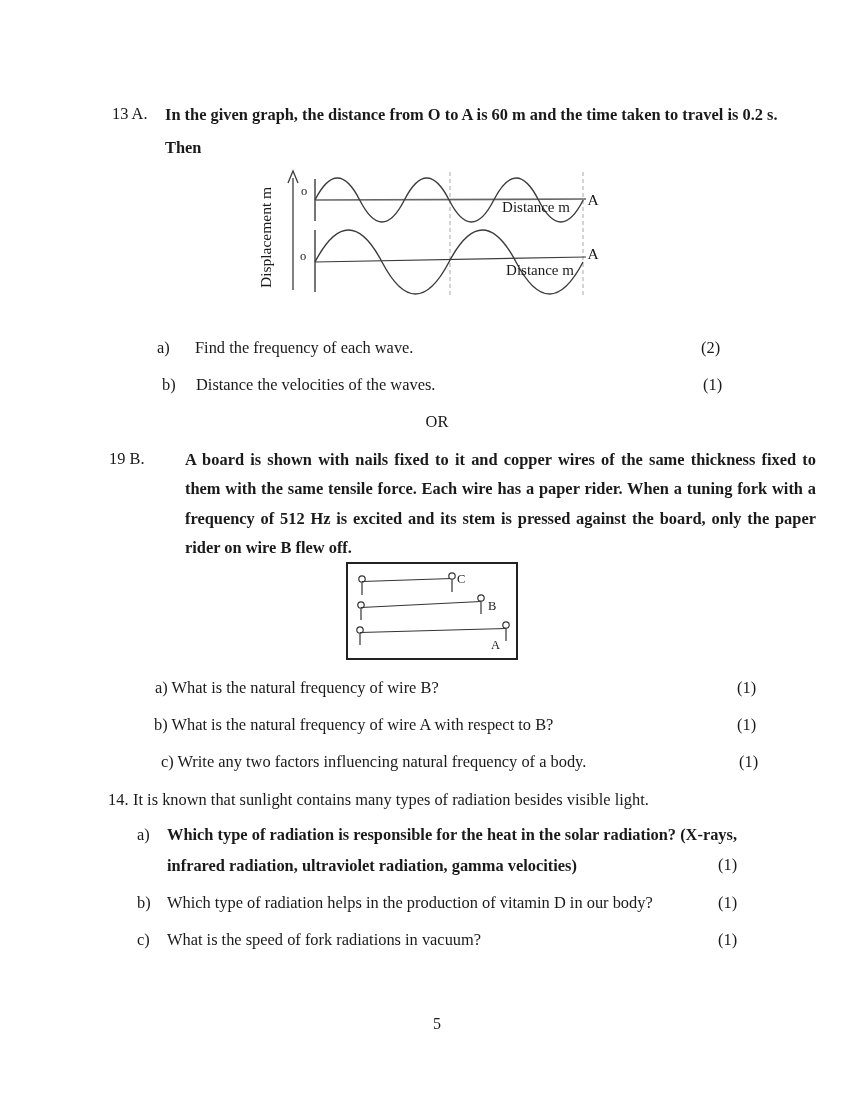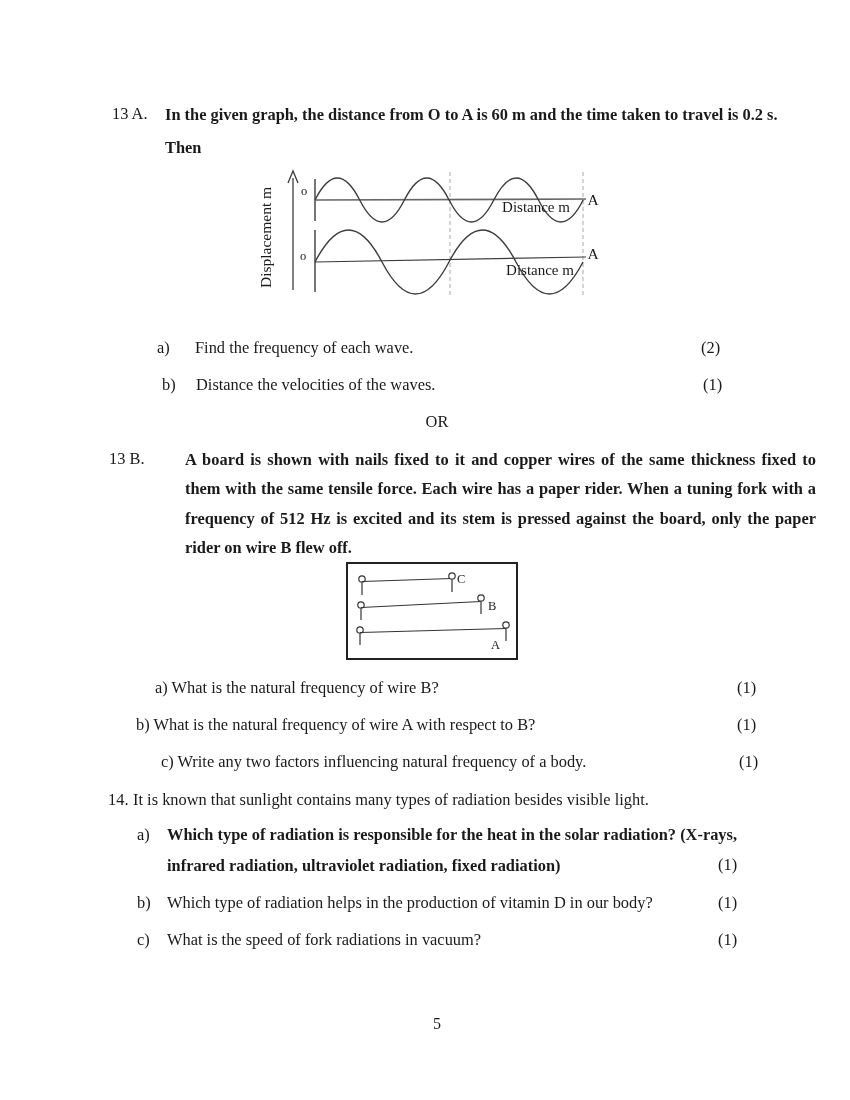--- a/index.html
+++ b/index.html
@@ -61,21 +61,21 @@
     <span class="t" style="left:162px">b)</span>
     <span class="t" style="left:196px">Distance the velocities of the waves.</span>
     <span class="marks" style="left:703px">(1)</span>
   </div>
 
   <div class="row" style="top:414px">
     <span class="t" style="left:0; width:874px; text-align:center; white-space:nowrap; position:absolute">OR</span>
   </div>
 
   <div class="row" style="top:445px">
-    <span class="qnum" style="left:109px; top:6px">13 B.</span>
+    <span class="qnum" style="left:109px; top:6px">19 B.</span>
     <div class="wrap just" style="left:137px; width:631px; line-height:29.3px">A board is shown with nails fixed to it and copper wires of the same thickness fixed to them with the same tensile force. Each wire has a paper rider. When a tuning fork with a frequency of 512 Hz is excited and its stem is pressed against the board, only the paper rider on wire B flew off.</div>
   </div>
 
   <svg width="176" height="102" viewBox="0 0 176 102" style="position:absolute; left:344px; top:560px">
     <rect x="3" y="3" width="170" height="96" fill="none" stroke="#222222" stroke-width="2"></rect>
     <g stroke="#333333" stroke-width="1.2" fill="none">
 
       <line x1="18" y1="35" x2="18" y2="22.5"></line>
       <circle cx="18" cy="19" r="3.2" fill="#ffffff"></circle>
       <line x1="18" y1="21.5" x2="108" y2="18.5"></line>
@@ -97,36 +97,36 @@
     <text x="113" y="23" font-size="12.5">C</text>
     <text x="144" y="50" font-size="12.5">B</text>
     <text x="147" y="89" font-size="12.5">A</text>
   </svg>
 
   <div class="row" style="top:680px">
     <span class="t" style="left:155px"><span>a)</span> <span>What is the natural frequency of wire B?</span></span>
     <span class="marks" style="left:737px">(1)</span>
   </div>
   <div class="row" style="top:717px">
-    <span class="t" style="left:136px"><span>b)</span> <span>What is the natural frequency of wire A with respect to B?</span></span>
+    <span class="t" style="left:154px"><span>b)</span> <span>What is the natural frequency of wire A with respect to B?</span></span>
     <span class="marks" style="left:737px">(1)</span>
   </div>
   <div class="row" style="top:754px">
     <span class="t" style="left:161px"><span>c)</span> <span>Write any two factors influencing natural frequency of a body.</span></span>
     <span class="marks" style="left:739px">(1)</span>
   </div>
 
   <div class="row" style="top:792px">
     <span class="qnum" style="left:108px; top:0">14.</span>
     <span class="t" style="left:133px">It is known that sunlight contains many types of radiation besides visible light.</span>
   </div>
 
   <div class="row" style="top:820px">
     <span class="t" style="left:137px; top:7px">a)</span>
-    <div class="wrap" style="left:167px; width:576px; line-height:30.5px">Which type of radiation is responsible for the heat in the solar radiation? (X-rays, infrared radiation, ultraviolet radiation, fixed radiation)</div>
+    <div class="wrap" style="left:167px; width:576px; line-height:30.5px">Which type of radiation is responsible for the heat in the solar radiation? (X-rays, infrared radiation, ultraviolet radiation, gamma velocities)</div>
     <span class="marks" style="left:718px; top:37px">(1)</span>
   </div>
   <div class="row" style="top:895px">
     <span class="t" style="left:137px">b)</span>
     <span class="t" style="left:167px">Which type of radiation helps in the production of vitamin D in our body?</span>
     <span class="marks" style="left:718px">(1)</span>
   </div>
   <div class="row" style="top:932px">
     <span class="t" style="left:137px">c)</span>
     <span class="t" style="left:167px">What is the speed of fork radiations in vacuum?</span>

